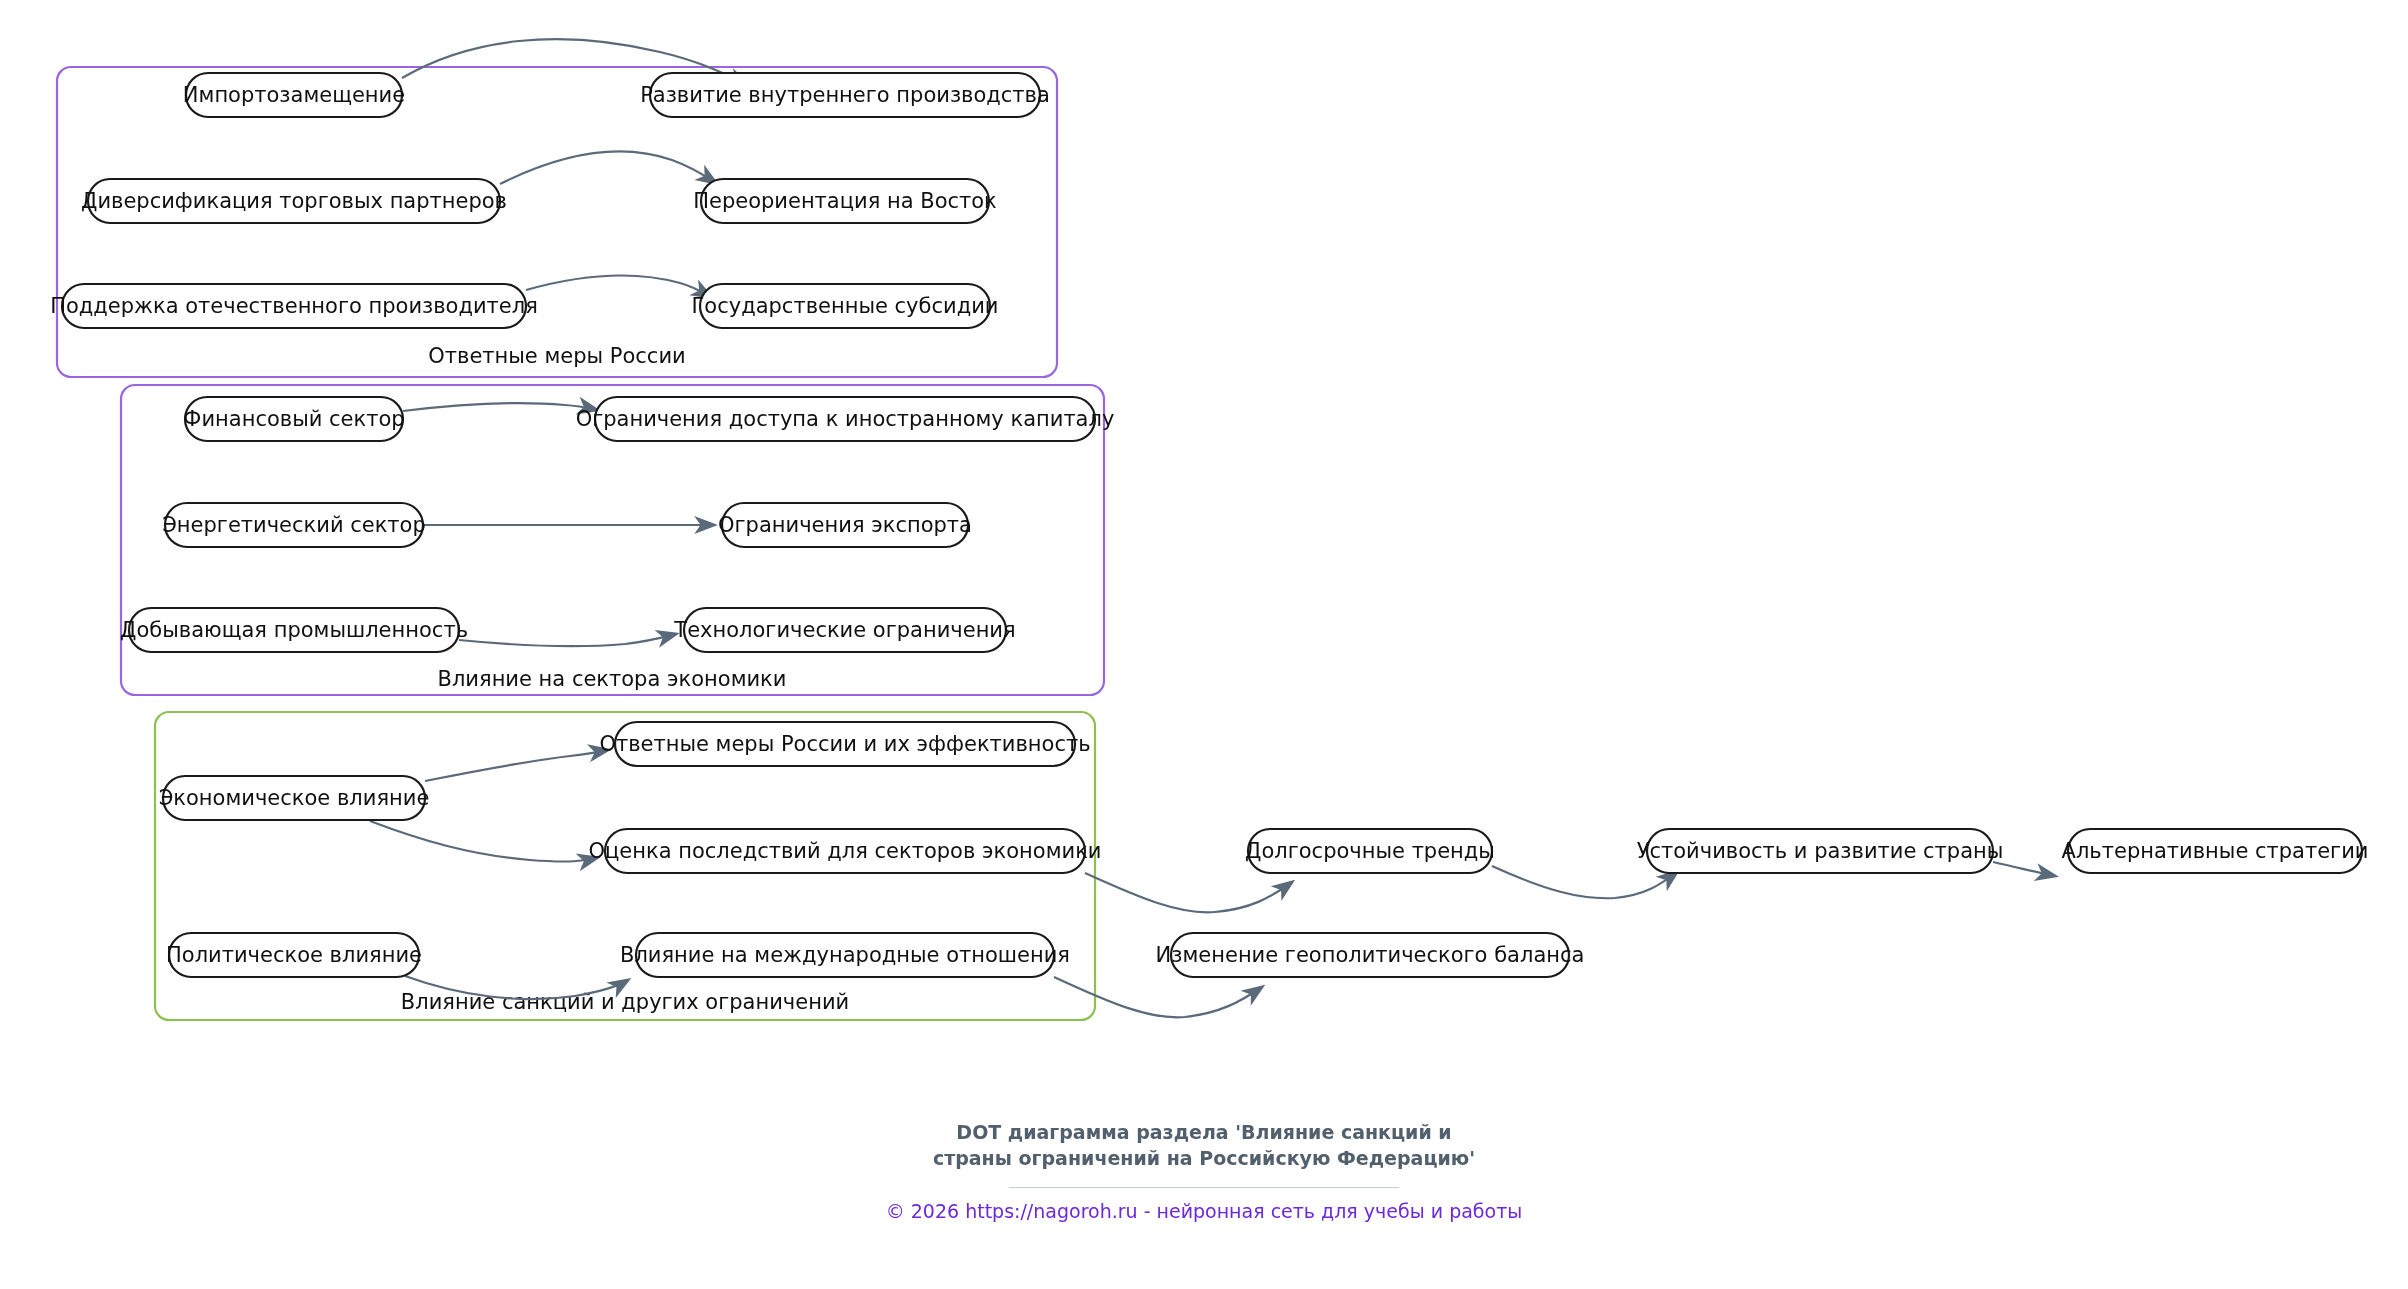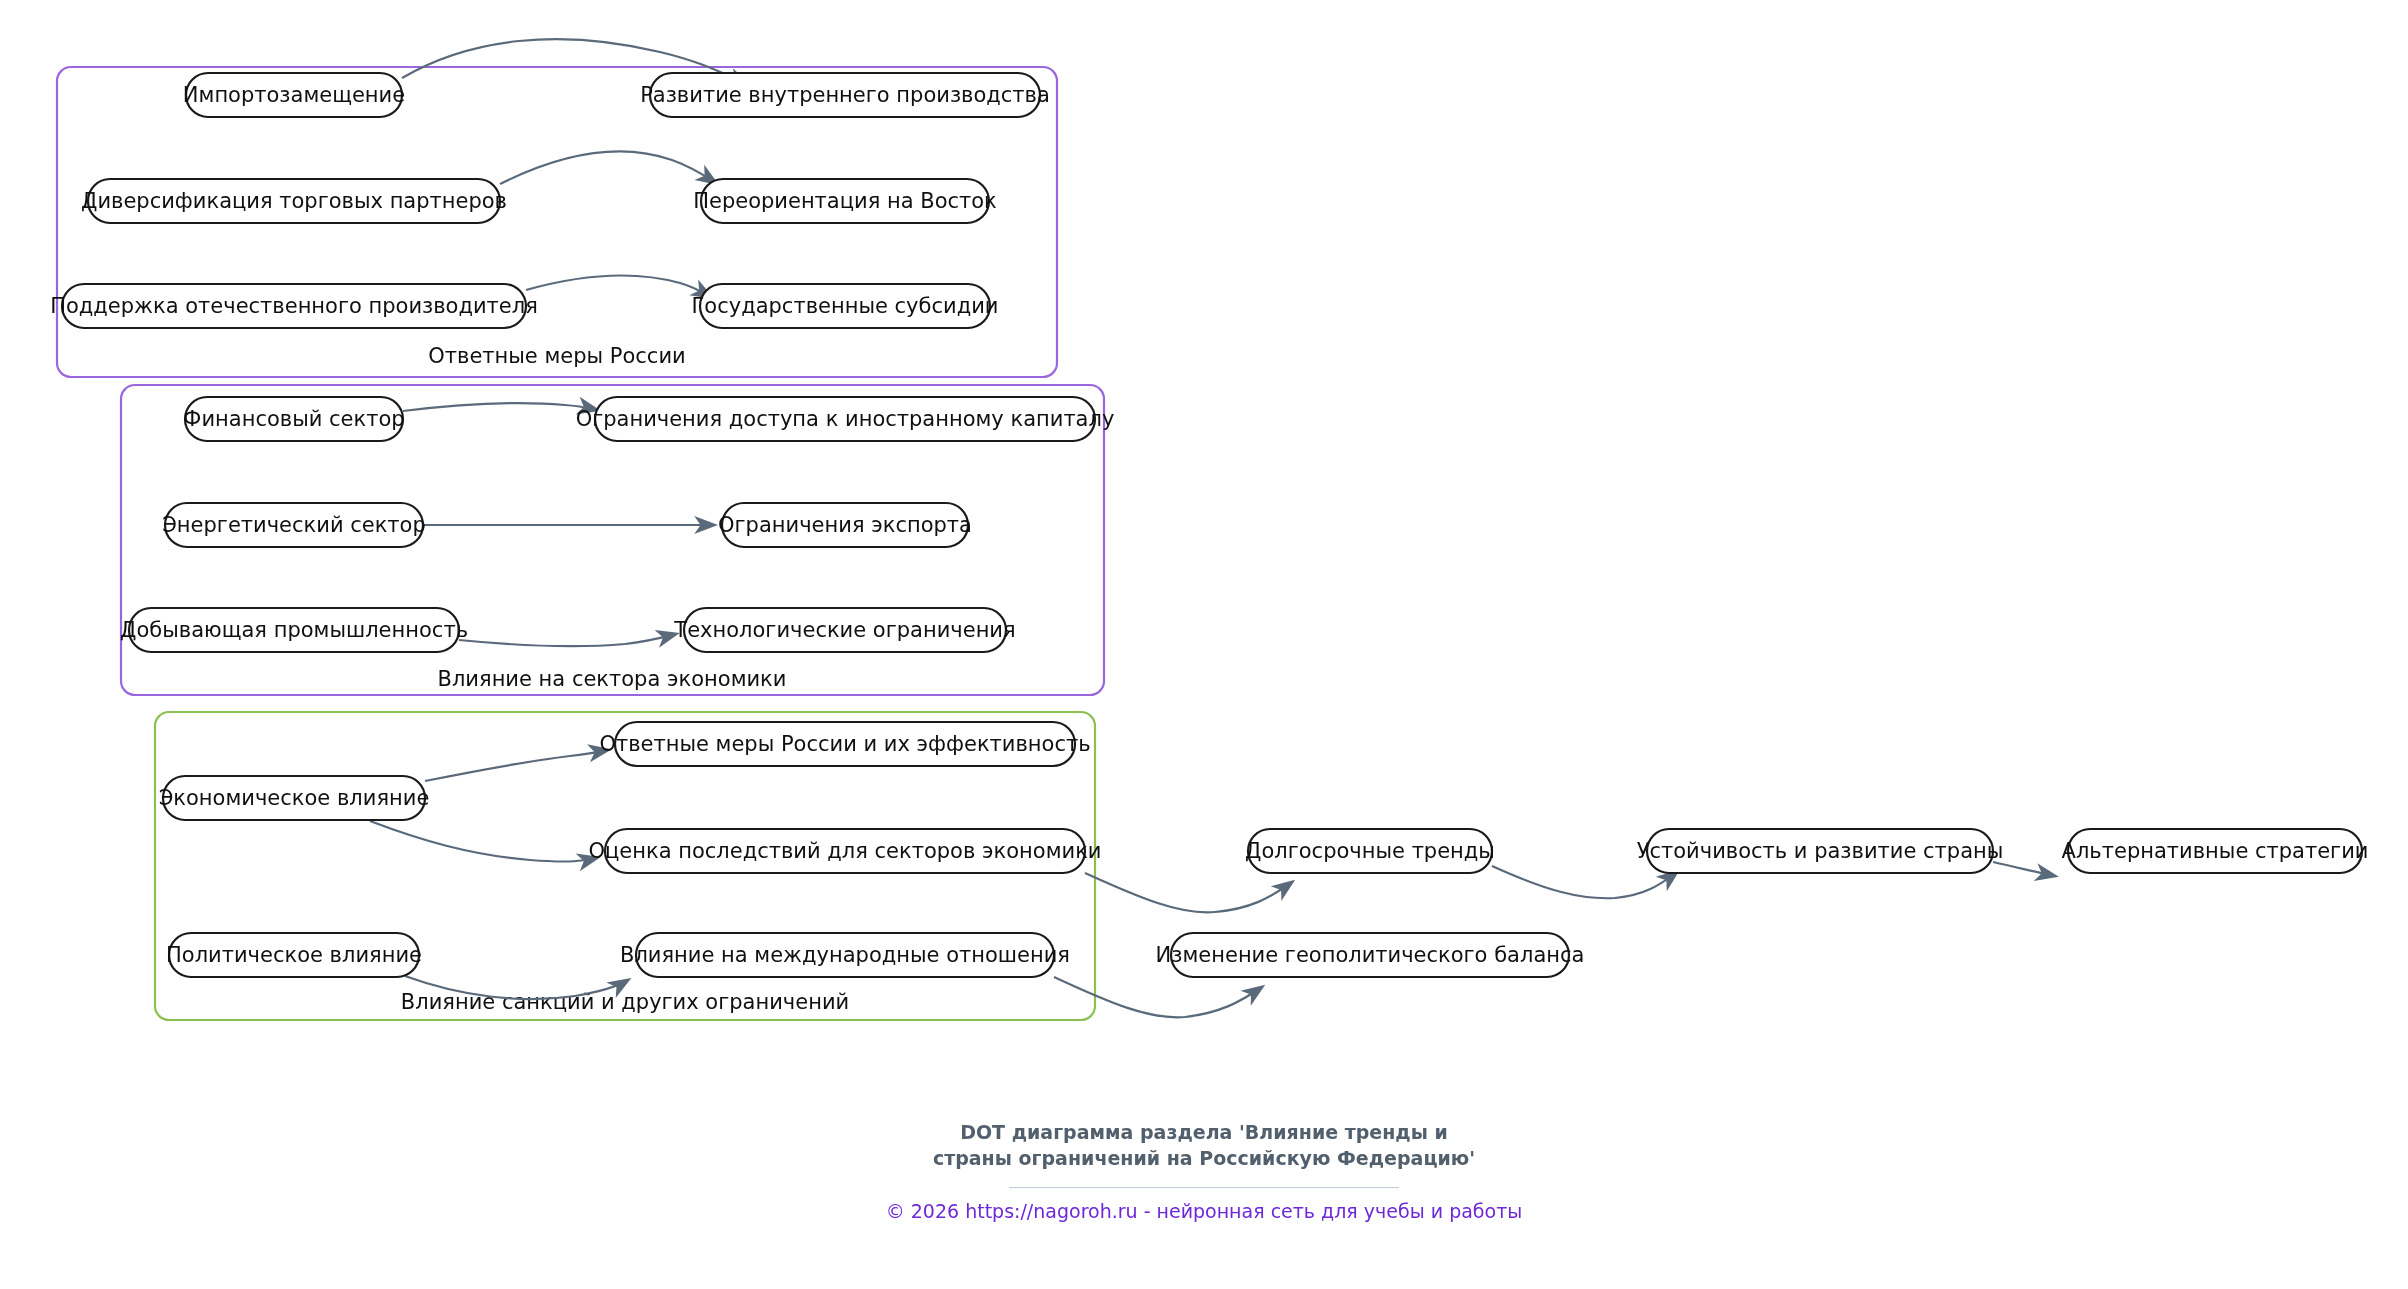--- a/index.html
+++ b/index.html
@@ -159,18 +159,18 @@
           <text class="node-label" x="1820" y="852">Устойчивость и развитие страны</text>
         </g>
         <g>
           <rect class="node-box" x="2068" y="829" width="294" height="44" rx="22" ry="22"></rect>
           <text class="node-label" x="2215" y="852">Альтернативные стратегии</text>
         </g>
       </g>
   </svg>
 
   <div class="footer" id="footer-title">
-    <div>DOT диаграмма раздела 'Влияние тренды и</div>
+    <div>DOT диаграмма раздела 'Влияние санкций и</div>
     <div>страны ограничений на Российскую Федерацию'</div>
   </div>
   <div id="footer-rule"></div>
   <div class="footer" id="footer-credit">© 2026 https://nagoroh.ru - нейронная сеть для учебы и работы</div>
 </div>
 
 </body></html>

